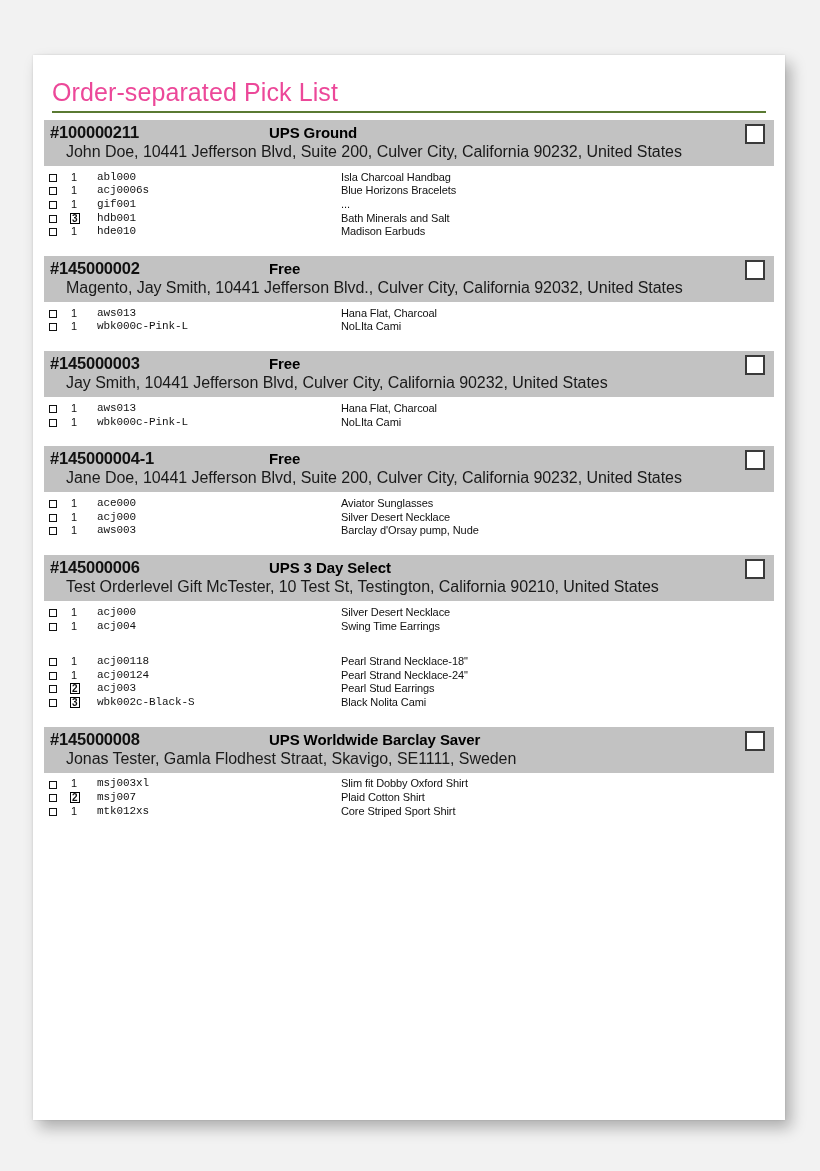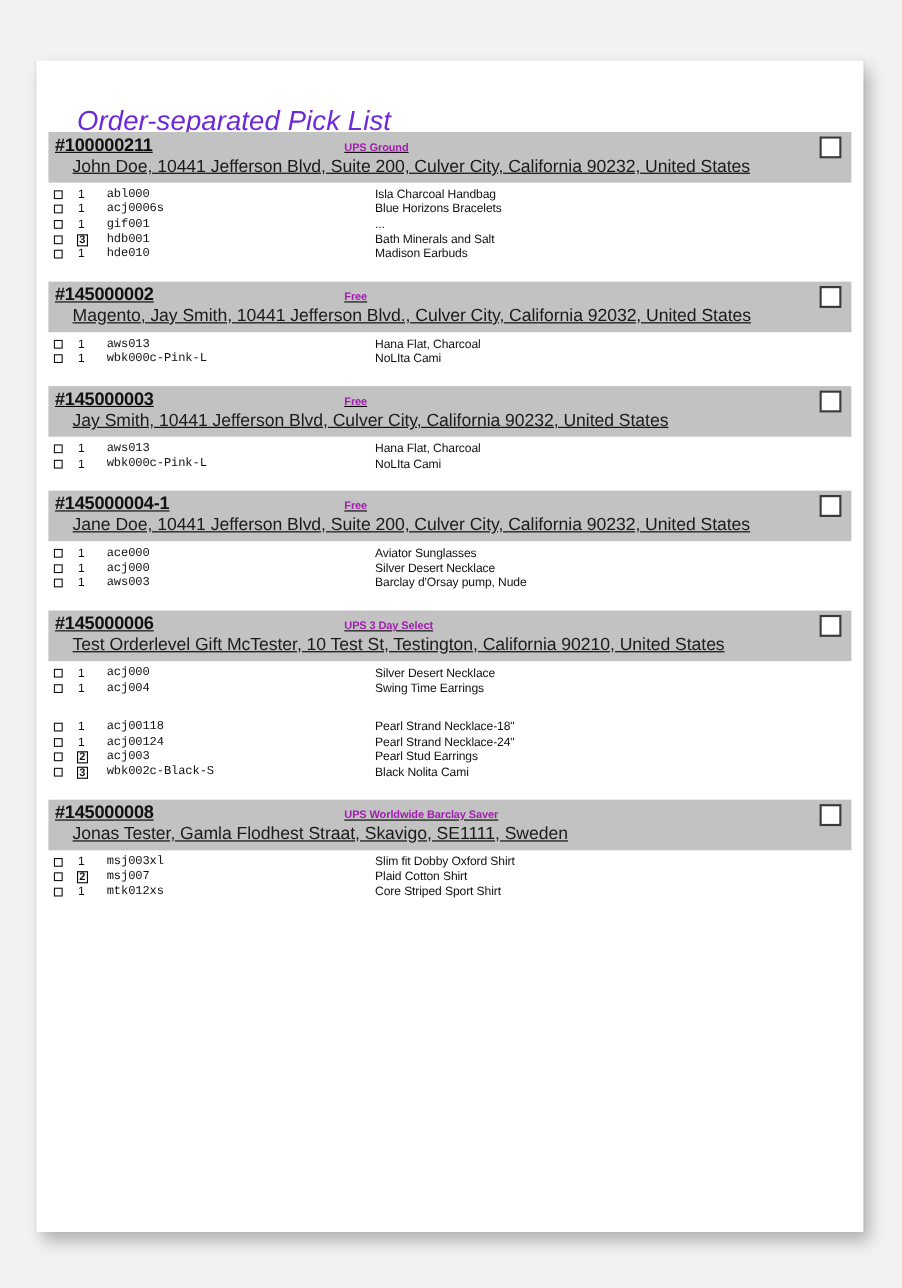--- a/index.html
+++ b/index.html
@@ -33,27 +33,26 @@
   
   #title-wrap {
     position: absolute;
     left: 19px;
     top: 22px;
     width: 714px;
   }
   #page-title {
     font-size: 25px;
     font-weight: 400;
-    color: #6d28d9;
+    color: #ec4899;
     letter-spacing: 0.1px;
     line-height: 30px;
-    margin: 18px;
+    margin: 0;
     padding: 0 0 4px 0;
     font-family: "Liberation Sans", sans-serif;
-    font-style: italic;
   }
   #title-rule {
     height: 2px;
     background: #5a7a32;
     width: 100%;
   }
 
   
   #orders {
     position: absolute;
@@ -62,46 +61,44 @@
     width: 730px;
   }
   .order-block {
     margin-bottom: 18px;
     position: relative;
   }
   .order-head {
     background: #c2c2c2;
     position: relative;
     padding: 0;
-    text-decoration: underline;
   }
   .order-head-row {
     display: flex;
     align-items: baseline;
     height: 22px;
     padding-top: 3px;
     box-sizing: border-box;
   }
   .order-number {
     font-size: 16.5px;
     font-weight: bold;
     color: #111;
     padding-left: 6px;
     width: 225px;
     box-sizing: border-box;
     letter-spacing: -0.2px;
     white-space: nowrap;
   }
   .ship-method {
-    font-size: 10px;
+    font-size: 15px;
     font-weight: bold;
-    color: #a21caf;
+    color: #000000;
     white-space: nowrap;
     letter-spacing: -0.1px;
-    margin-left: 44px;
   }
   .order-address {
     font-size: 16px;
     color: #1a1a1a;
     padding: 1px 0 5px 22px;
     letter-spacing: -0.05px;
     white-space: nowrap;
   }
   .order-checkbox {
     position: absolute;

